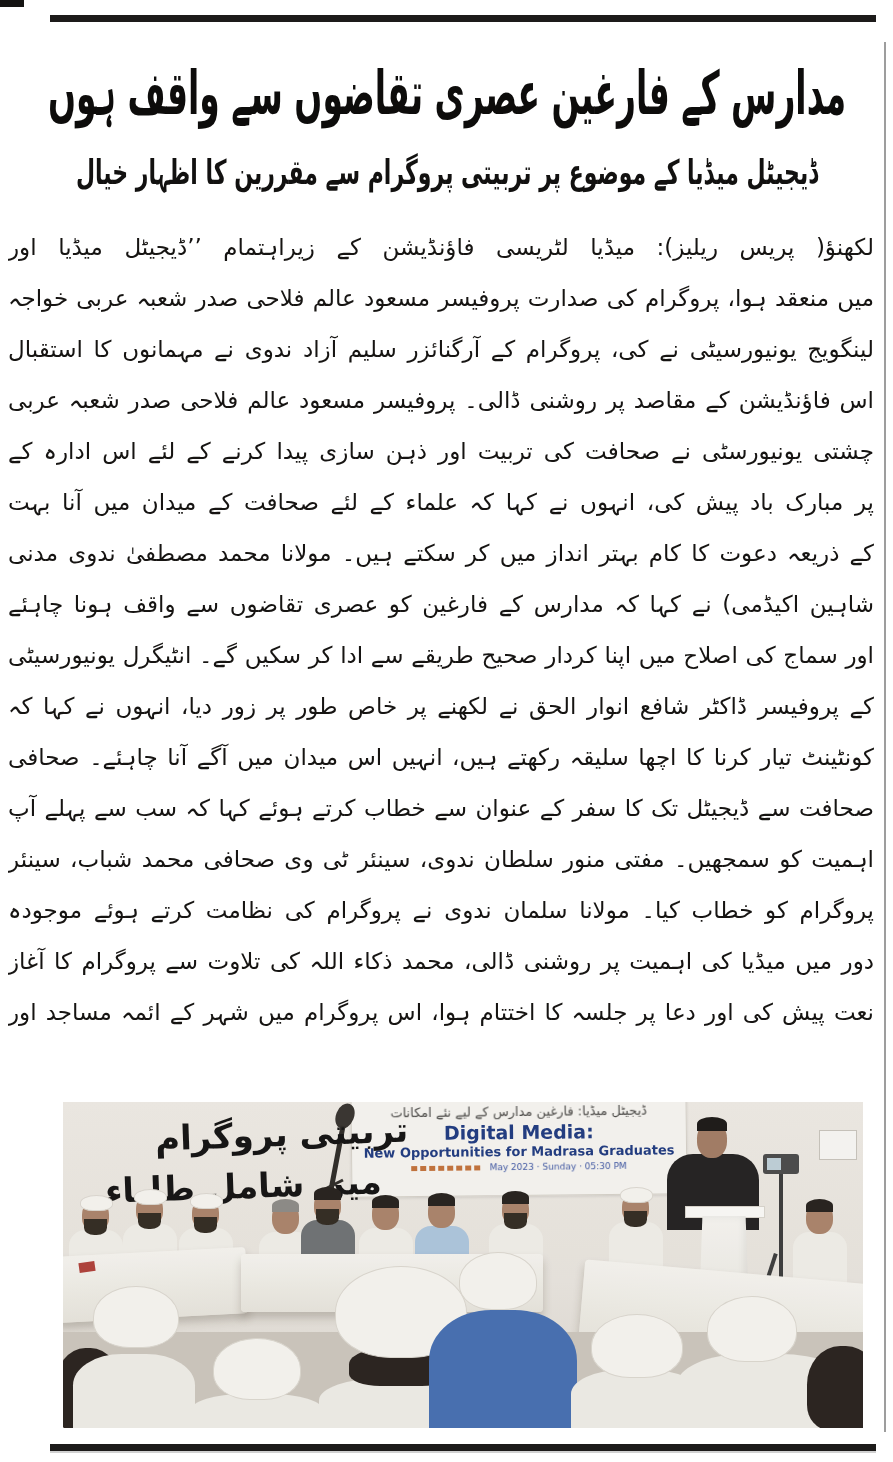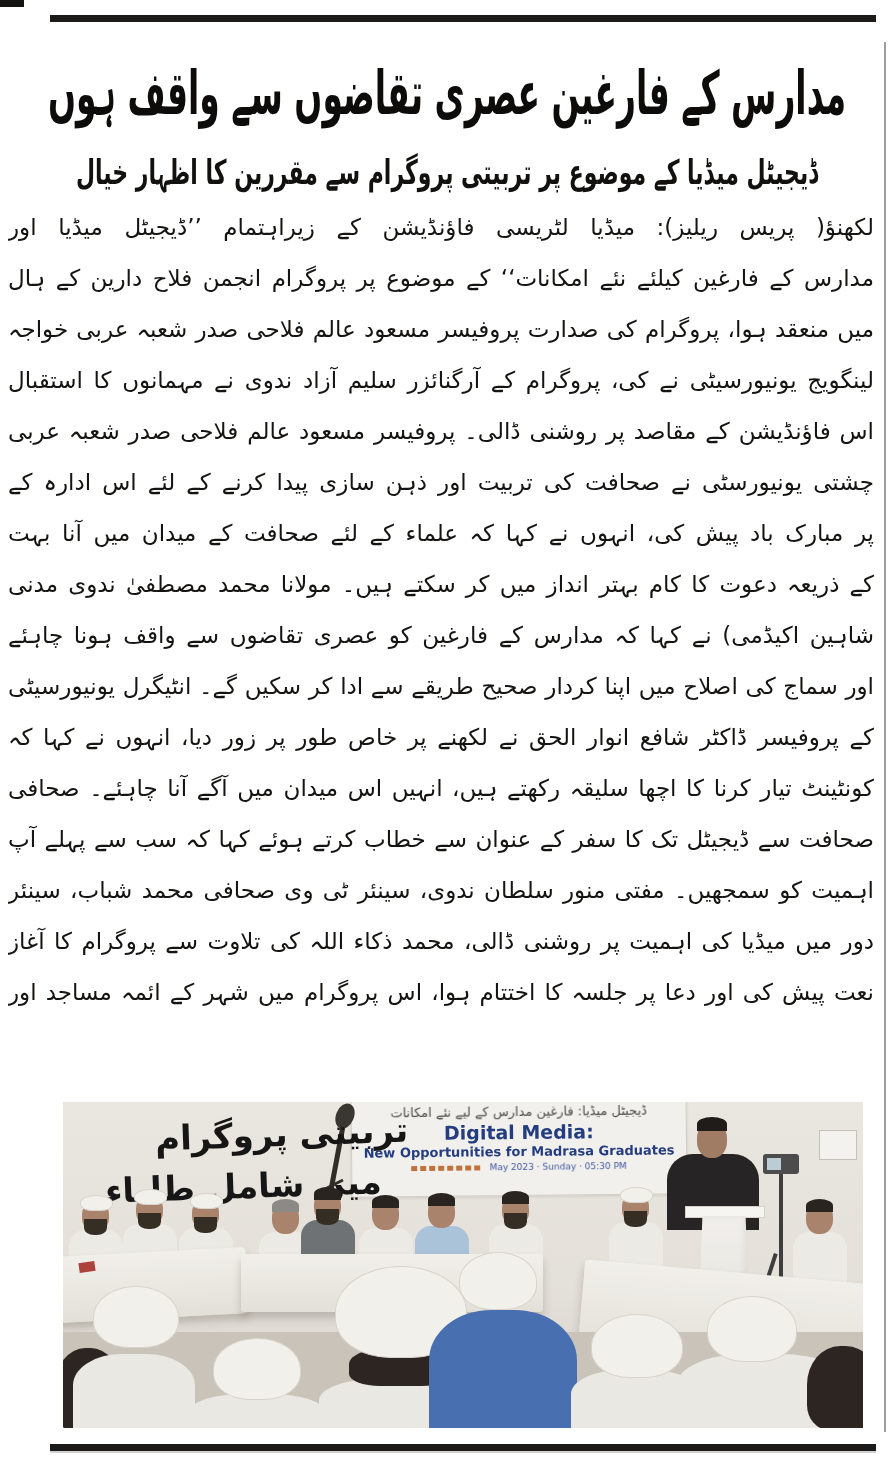--- a/index.html
+++ b/index.html
@@ -13,21 +13,21 @@
   .bottom-rule{left:50px;top:1444px;width:826px;height:7px;background:#1d1b1a;box-shadow:0 2px 0 rgba(0,0,0,.18);}
   .right-rule{left:884px;top:42px;width:2px;height:1390px;background:#9d9d9d;}
 
   
   .headline-svg{left:32px;top:38px;}
   .headline-svg text{font-family:"DejaVu Sans",sans-serif;font-weight:bold;font-size:60px;fill:#0d0c0b;direction:rtl;}
   .subheadline-svg{left:52px;top:138px;}
   .subheadline-svg text{font-family:"DejaVu Sans",sans-serif;font-weight:bold;font-size:34px;fill:#121110;direction:rtl;}
 
   
-  .body-block{left:8px;top:202px;width:866px;}
+  .body-block{left:8px;top:222px;width:866px;}
   .bline{height:51px;line-height:51px;overflow:hidden;direction:rtl;
          text-align:justify;text-align-last:justify;
          font-size:23px;color:#161412;font-family:"DejaVu Sans",sans-serif;}
 
   
   .photo{left:63px;top:1102px;width:800px;height:326px;overflow:hidden;
          background:linear-gradient(#efeae3 0%,#e9e4dc 55%,#ddd7cd 100%);
          filter:saturate(.85) contrast(.96);}
   .wall-shade{left:0;top:230px;width:800px;height:96px;background:#cdc6bb;}
   .vent{left:756px;top:28px;width:36px;height:28px;background:#f8f7f3;border:1px solid #c9c4ba;}
@@ -91,33 +91,33 @@
 <svg class="abs headline-svg" width="830" height="106">
   <text x="415" y="76" text-anchor="middle" textLength="798" lengthAdjust="spacingAndGlyphs" direction="rtl">مدارس کے فارغین عصری تقاضوں سے واقف ہوں</text>
 </svg>
 
 <svg class="abs subheadline-svg" width="790" height="66">
   <text x="395" y="46" text-anchor="middle" textLength="742" lengthAdjust="spacingAndGlyphs" direction="rtl">ڈیجیٹل میڈیا کے موضوع پر تربیتی پروگرام سے مقررین کا اظہار خیال</text>
 </svg>
 
 <div class="abs body-block">
   <div class="bline">لکھنؤ( پریس ریلیز): میڈیا لٹریسی فاؤنڈیشن کے زیراہتمام ’’ڈیجیٹل میڈیا اور</div>
-  <div class="bline">مدارس کے فارغین کیلئے نئے امکانات‘‘ کے موضوع پر پروگرام انجمن فلاح دارین کے ہال</div>
   <div class="bline">میں منعقد ہوا، پروگرام کی صدارت پروفیسر مسعود عالم فلاحی صدر شعبہ عربی خواجہ معین الدین چشتی</div>
   <div class="bline">لینگویج یونیورسیٹی نے کی، پروگرام کے آرگنائزر سلیم آزاد ندوی نے مہمانوں کا استقبال کرتے ہوئے</div>
   <div class="bline">اس فاؤنڈیشن کے مقاصد پر روشنی ڈالی۔ پروفیسر مسعود عالم فلاحی صدر شعبہ عربی خواجہ معین الدین</div>
   <div class="bline">چشتی یونیورسٹی نے صحافت کی تربیت اور ذہن سازی پیدا کرنے کے لئے اس ادارہ کے نظامت</div>
   <div class="bline">پر مبارک باد پیش کی، انہوں نے کہا کہ علماء کے لئے صحافت کے میدان میں آنا بہت ضروری ہے، اس</div>
   <div class="bline">کے ذریعہ دعوت کا کام بہتر انداز میں کر سکتے ہیں۔ مولانا محمد مصطفیٰ ندوی مدنی (ڈائرکٹر دارالقرآن</div>
   <div class="bline">شاہین اکیڈمی) نے کہا کہ مدارس کے فارغین کو عصری تقاضوں سے واقف ہونا چاہئے تبھی وہ معاشرہ</div>
   <div class="bline">اور سماج کی اصلاح میں اپنا کردار صحیح طریقے سے ادا کر سکیں گے۔ انٹیگرل یونیورسیٹی کے شعبہ جرنلزم</div>
   <div class="bline">کے پروفیسر ڈاکٹر شافع انوار الحق نے لکھنے پر خاص طور پر زور دیا، انہوں نے کہا کہ مدارس کے فارغین</div>
   <div class="bline">کونٹینٹ تیار کرنا کا اچھا سلیقہ رکھتے ہیں، انہیں اس میدان میں آگے آنا چاہئے۔ صحافی غفران نسیم نے</div>
   <div class="bline">صحافت سے ڈیجیٹل تک کا سفر کے عنوان سے خطاب کرتے ہوئے کہا کہ سب سے پہلے آپ اپنی</div>
   <div class="bline">اہمیت کو سمجھیں۔ مفتی منور سلطان ندوی، سینئر ٹی وی صحافی محمد شباب، سینئر صحافی ڈاکٹر اشفاق نے بھی</div>
+  <div class="bline">پروگرام کو خطاب کیا۔ مولانا سلمان ندوی نے پروگرام کی نظامت کرتے ہوئے موجودہ</div>
   <div class="bline">دور میں میڈیا کی اہمیت پر روشنی ڈالی، محمد ذکاء اللہ کی تلاوت سے پروگرام کا آغاز ہوا، محمد شارق نے</div>
   <div class="bline">نعت پیش کی اور دعا پر جلسہ کا اختتام ہوا، اس پروگرام میں شہر کے ائمہ مساجد اور علماء شریک ہوئے۔</div>
 </div>
 
 <div class="abs photo">
 
   <div class="abs vent"></div>
 
   <div class="abs banner">
     <div class="b-urdu">ڈیجیٹل میڈیا: فارغین مدارس کے لیے نئے امکانات</div>

